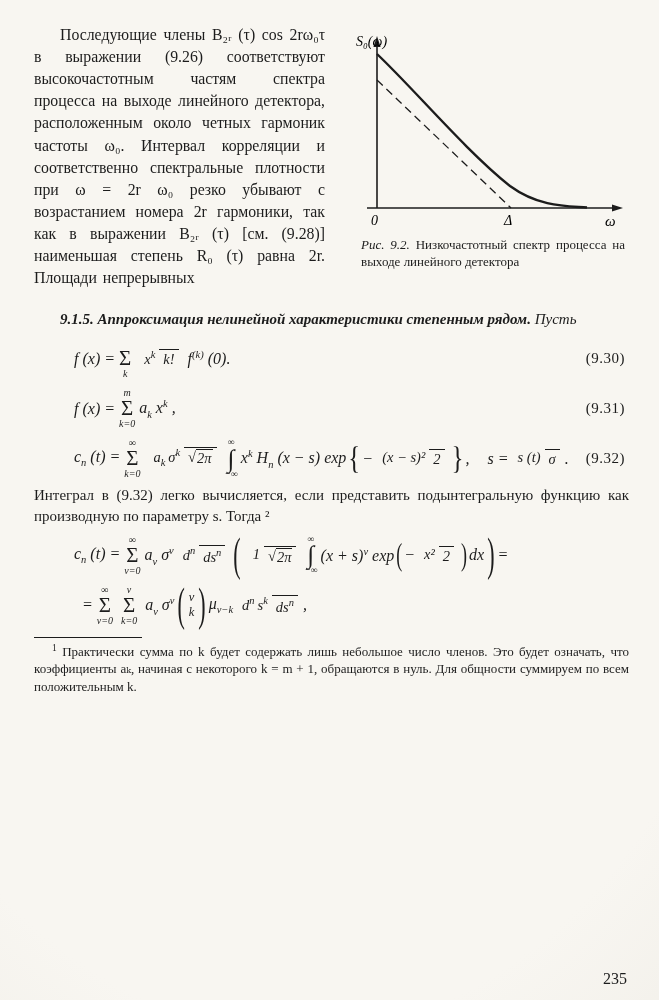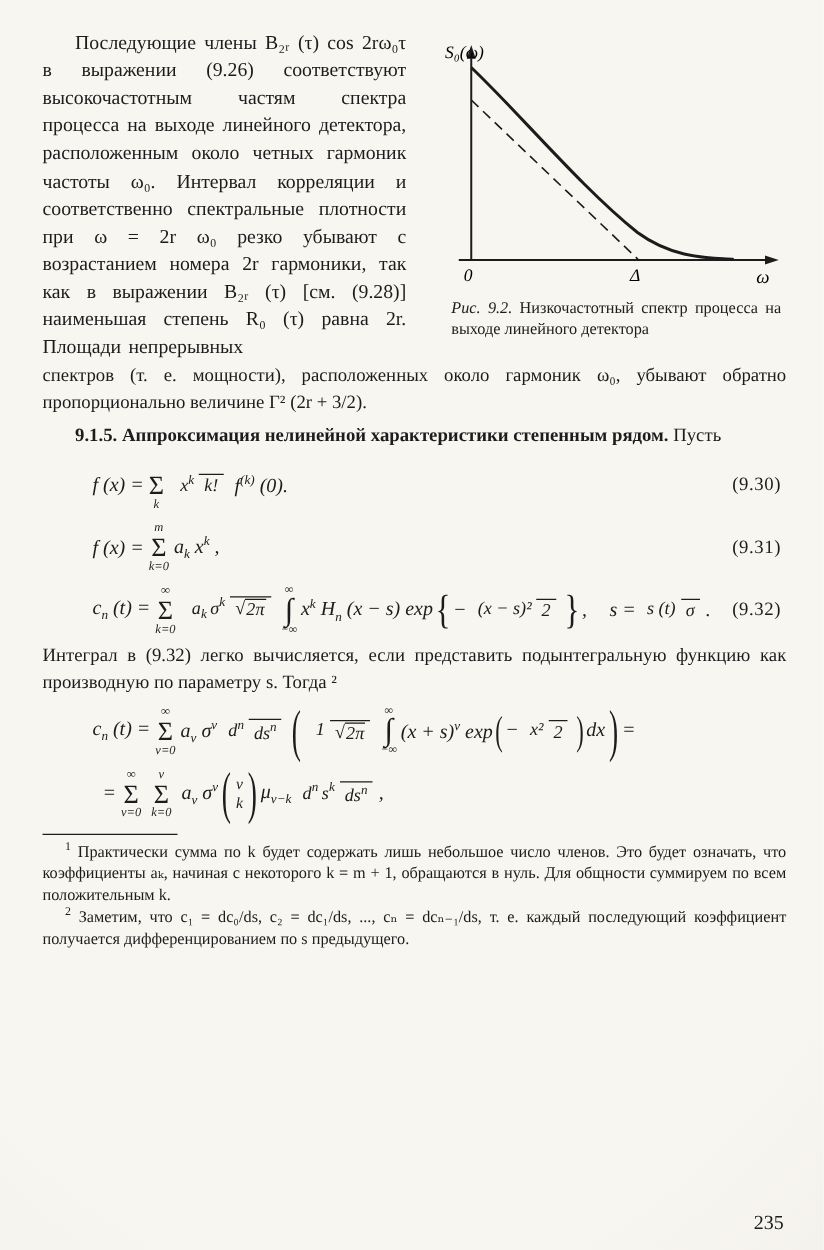--- a/index.html
+++ b/index.html
@@ -13,21 +13,21 @@
   p{margin:0;text-align:justify;font-size:15px;line-height:1.4;}
   .indent{text-indent:26px;}
   .cols{display:flex;gap:14px;align-items:flex-start;}
   .leftcol{width:315px;}
   .leftcol p{font-size:15.8px;line-height:1.4;word-spacing:2px;}
   .figblock{width:274px;padding-top:4px;margin-left:16px;}
   .caption{font-size:13px;line-height:1.32;text-align:justify;padding:2px 4px 0 6px;}
   .caption .caphead{font-style:italic;}
   .cont{margin-top:2px;}
   b.hd{font-weight:bold;}
-  .secpara{margin-top:6px;}
+  .secpara{margin-top:20px;font-style:italic;}
 
   
   .eq{display:flex;align-items:center;padding-left:40px;padding-right:4px;
       margin:7px 0 5px 0;font-size:16px;font-style:italic;white-space:nowrap;}
   .eq .lbl{margin-left:auto;font-style:normal;font-size:15px;letter-spacing:0.5px;}
   .eq sup{font-size:10.5px;}
   .eq sub{font-size:10.5px;}
   .sum{display:inline-flex;flex-direction:column;align-items:center;line-height:1;
        margin:0 4px;font-style:normal;}
   .sum .lim{font-size:10px;font-style:italic;line-height:1;padding:1px 0;}
@@ -83,21 +83,20 @@
         <text x="16" y="197" font-size="14" font-style="italic">0</text>
         <text x="149" y="197" font-size="14" font-style="italic">Δ</text>
         <text x="250" y="198" font-size="15" font-style="italic">ω</text>
       </svg>
       <div class="caption">
         <span class="caphead">Рис. 9.2.</span><span> Низкочастотный спектр процесса на выходе линейного детектора</span>
       </div>
     </div>
   </div>
 
-  <p class="cont">спектров (т. е. мощности), расположенных около гармоник ω₀, убывают обратно пропорционально величине Γ² (2r + 3/2).</p>
 
   <p class="indent secpara"><b class="hd">9.1.5. Аппроксимация нелинейной характеристики степенным рядом.</b><span> Пусть</span></p>
 
   <div class="eq">
     <span>f (x) =</span>
     <span class="sum">
         <span class="lim">&nbsp;</span>
         <span class="sg">Σ</span>
         <span class="lim">k</span>
       </span>
@@ -225,16 +224,15 @@
     <span><i>μ</i><sub>ν−k</sub></span>
     <span class="frac">
       <span class="num"><i>d</i><sup>n</sup> <i>s</i><sup>k</sup></span>
       <span class="den"><i>ds</i><sup>n</sup></span>
     </span>
     <span>,</span>
   </div>
 
   <div class="fnrule"></div>
   <p class="fn fn-ind"><sup class="mk">1</sup><span> Практически сумма по k будет содержать лишь небольшое число членов. Это будет означать, что коэффициенты aₖ, начиная с некоторого k = m + 1, обращаются в нуль. Для общности суммируем по всем положительным k.</span></p>
-  <p class="fn fn-ind"><sup class="mk">2</sup><span> Заметим, что c₁ = dc₀/ds, c₂ = dc₁/ds, ..., cₙ = dcₙ₋₁/ds, т. е. каждый последующий коэффициент получается дифференцированием по s предыдущего.</span></p>
 
   <div class="pagenum">235</div>
 </div>
 
 </body></html>

